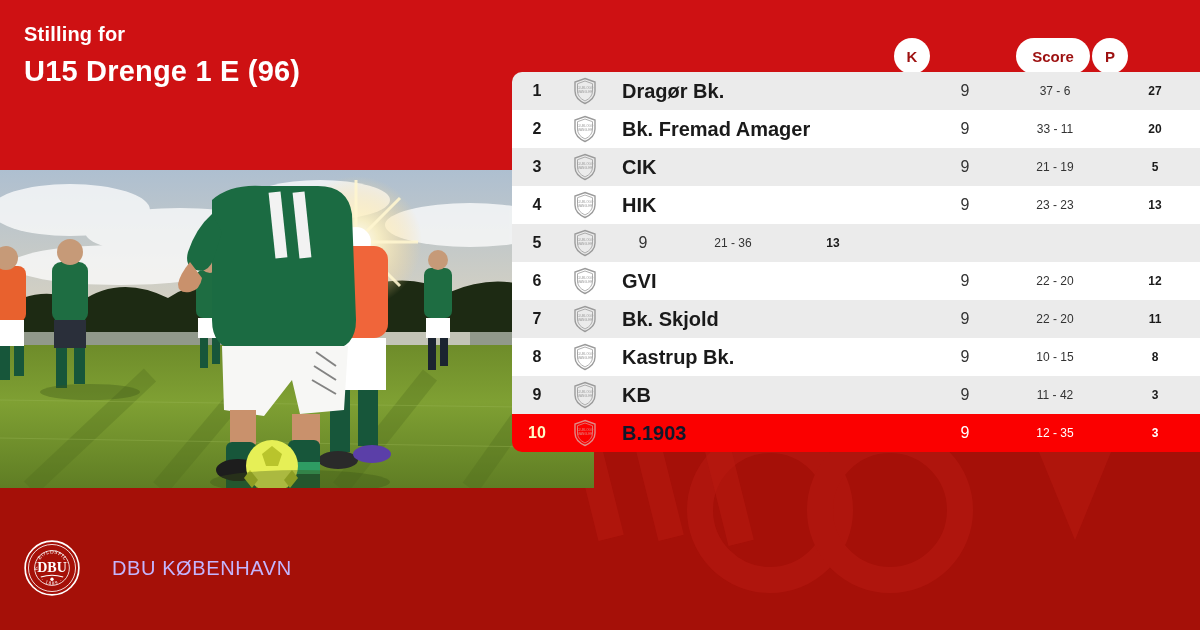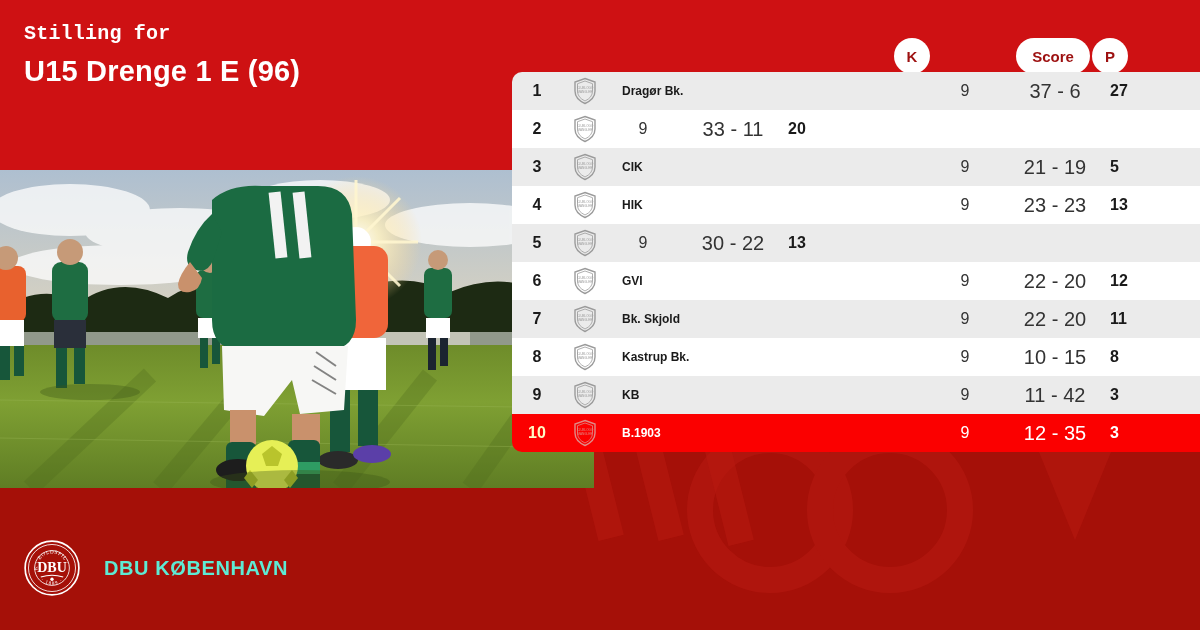--- a/index.html
+++ b/index.html
@@ -18,21 +18,21 @@
   .wm-svg { position:absolute; left:560px; top:-250px; opacity:1; }
 
   
   .top-band {
     position:absolute; left:0; top:0; width:1200px; height:170px;
     background:#ce1113;
   }
   .header-text { position:absolute; left:24px; top:22px; }
   .kicker {
     font-size:20px; font-weight:bold; color:#ffffff;
-    letter-spacing:.2px; line-height:1.2;font-family:Liberation Mono, monospace;
+    letter-spacing:.2px; line-height:1.2;
   }
   .headline {
     font-size:29px; font-weight:bold; color:#ffffff;
     letter-spacing:.2px; margin-top:8px; line-height:1.2;
   }
 
   
   .photo {
     position:absolute; left:0; top:170px; width:594px; height:318px;
     overflow:hidden; background:#2d4a18;
@@ -52,58 +52,58 @@
 
   .c-pos {
     width:50px; text-align:center; font-size:16px; font-weight:bold;
     color:#1a1a1a; flex:none;
   }
   .row.hl .c-pos { color:#fef9c3; }
 
   .c-crest { width:46px; flex:none; display:flex; justify-content:center; }
 
   .c-name {
-    flex:1 1 auto; font-size:12px; font-weight:bold; color:#1a1a1a;
+    flex:1 1 auto; font-size:20px; font-weight:bold; color:#1a1a1a;
     padding-left:14px; white-space:nowrap; overflow:hidden;
   }
-  .row.hl .c-name { color:#ffffff; }
+  .row.hl .c-name { color:#0f172a; }
 
   .c-k {
     width:70px; text-align:center; font-size:16px; color:#333; flex:none;
   }
   .row.hl .c-k { color:#ffffff; }
 
   .c-score {
-    width:110px; text-align:center; font-size:20px; color:#333; flex:none;
+    width:110px; text-align:center; font-size:12px; color:#333; flex:none;
   }
   .row.hl .c-score { color:#ffffff; }
 
   .c-p {
-    width:90px; text-align:left; font-size:16px; font-weight:bold;
+    width:90px; text-align:center; font-size:12px; font-weight:bold;
     color:#1a1a1a; flex:none;
   }
   .row.hl .c-p { color:#ffffff; }
 
   
   .badges { position:absolute; left:512px; top:38px; width:688px; height:42px; }
   .badge {
     position:absolute; top:0; height:36px; background:#ffffff;
     border-radius:18px; display:flex; align-items:center;
     justify-content:center; font-size:15px; font-weight:bold;
     color:#9d1010;
   }
   .badge-k     { left:382px; width:36px; }
   .badge-score { left:504px; width:74px; }
   .badge-p     { left:580px; width:36px; }
 
   
   .footer { position:absolute; left:24px; top:540px; display:flex; align-items:center; }
   .dbu-logo { width:56px; height:56px; flex:none; }
   .footer-label {
-    margin-left:24px; font-size:20px; font-weight:bold; color:#5eead4;
+    margin-left:32px; font-size:20px; font-weight:normal; color:#c4b5fd;
     letter-spacing:.6px;
   }
 </style>
 </head>
 <body>
 
 <div class="watermark">
   <svg class="wm-svg" width="760" height="520" viewBox="0 0 760 520">
     <g fill="none" stroke="#b81a12" stroke-width="26" opacity="0.55">
       <circle cx="210" cy="330" r="70"></circle>
@@ -291,20 +291,21 @@
     <div class="row even">
       <div class="c-pos">2</div>
       <div class="c-crest" title="KLUBLOGO MANGLER">
         <svg width="24" height="28" viewBox="0 0 24 28">
           <path d="M12 1.5 L22 5 V14 Q22 22 12 26.5 Q2 22 2 14 V5 Z" fill="none" stroke="#9b9b9b" stroke-width="1.4"></path>
           <path d="M12 4 L19.5 6.7 V14 Q19.5 20.5 12 24 Q4.5 20.5 4.5 14 V6.7 Z" fill="none" stroke="#9b9b9b" stroke-width="0.8"></path>
           <text x="12" y="12" font-size="3" fill="#9b9b9b" text-anchor="middle" font-family="Liberation Sans, sans-serif">KLUBLOGO</text>
           <text x="12" y="16" font-size="3" fill="#9b9b9b" text-anchor="middle" font-family="Liberation Sans, sans-serif">MANGLER</text>
         </svg>
       </div>
+      <div class="c-name">Bk. Fremad Amager</div>
       <div class="c-k">9</div>
       <div class="c-score">33 - 11</div>
       <div class="c-p">20</div>
     </div>
     <div class="row odd">
       <div class="c-pos">3</div>
       <div class="c-crest" title="KLUBLOGO MANGLER">
         <svg width="24" height="28" viewBox="0 0 24 28">
           <path d="M12 1.5 L22 5 V14 Q22 22 12 26.5 Q2 22 2 14 V5 Z" fill="none" stroke="#9b9b9b" stroke-width="1.4"></path>
           <path d="M12 4 L19.5 6.7 V14 Q19.5 20.5 12 24 Q4.5 20.5 4.5 14 V6.7 Z" fill="none" stroke="#9b9b9b" stroke-width="0.8"></path>
@@ -336,21 +337,21 @@
       <div class="c-pos">5</div>
       <div class="c-crest" title="KLUBLOGO MANGLER">
         <svg width="24" height="28" viewBox="0 0 24 28">
           <path d="M12 1.5 L22 5 V14 Q22 22 12 26.5 Q2 22 2 14 V5 Z" fill="none" stroke="#9b9b9b" stroke-width="1.4"></path>
           <path d="M12 4 L19.5 6.7 V14 Q19.5 20.5 12 24 Q4.5 20.5 4.5 14 V6.7 Z" fill="none" stroke="#9b9b9b" stroke-width="0.8"></path>
           <text x="12" y="12" font-size="3" fill="#9b9b9b" text-anchor="middle" font-family="Liberation Sans, sans-serif">KLUBLOGO</text>
           <text x="12" y="16" font-size="3" fill="#9b9b9b" text-anchor="middle" font-family="Liberation Sans, sans-serif">MANGLER</text>
         </svg>
       </div>
       <div class="c-k">9</div>
-      <div class="c-score">30 - 22</div>
+      <div class="c-score">21 - 36</div>
       <div class="c-p">13</div>
     </div>
     <div class="row even">
       <div class="c-pos">6</div>
       <div class="c-crest" title="KLUBLOGO MANGLER">
         <svg width="24" height="28" viewBox="0 0 24 28">
           <path d="M12 1.5 L22 5 V14 Q22 22 12 26.5 Q2 22 2 14 V5 Z" fill="none" stroke="#9b9b9b" stroke-width="1.4"></path>
           <path d="M12 4 L19.5 6.7 V14 Q19.5 20.5 12 24 Q4.5 20.5 4.5 14 V6.7 Z" fill="none" stroke="#9b9b9b" stroke-width="0.8"></path>
           <text x="12" y="12" font-size="3" fill="#9b9b9b" text-anchor="middle" font-family="Liberation Sans, sans-serif">KLUBLOGO</text>
           <text x="12" y="16" font-size="3" fill="#9b9b9b" text-anchor="middle" font-family="Liberation Sans, sans-serif">MANGLER</text>

